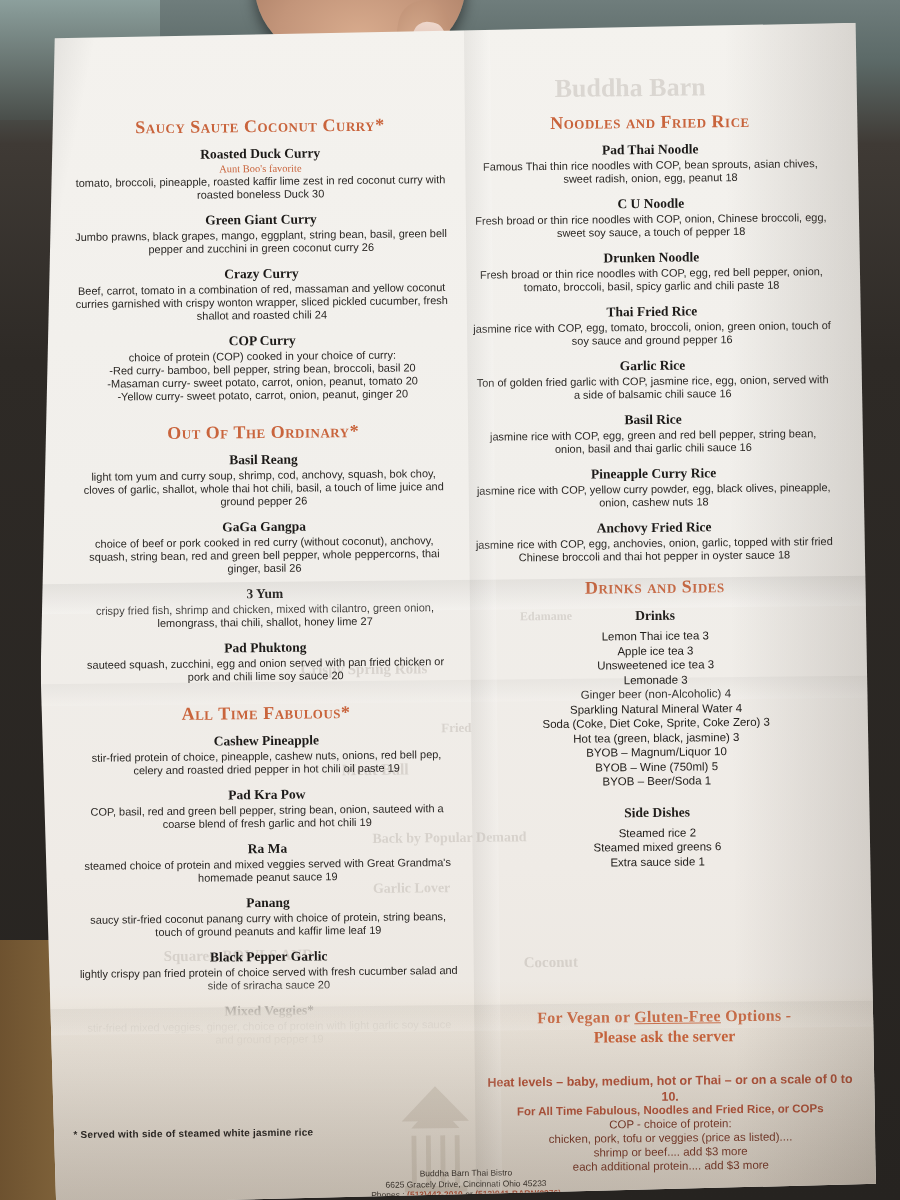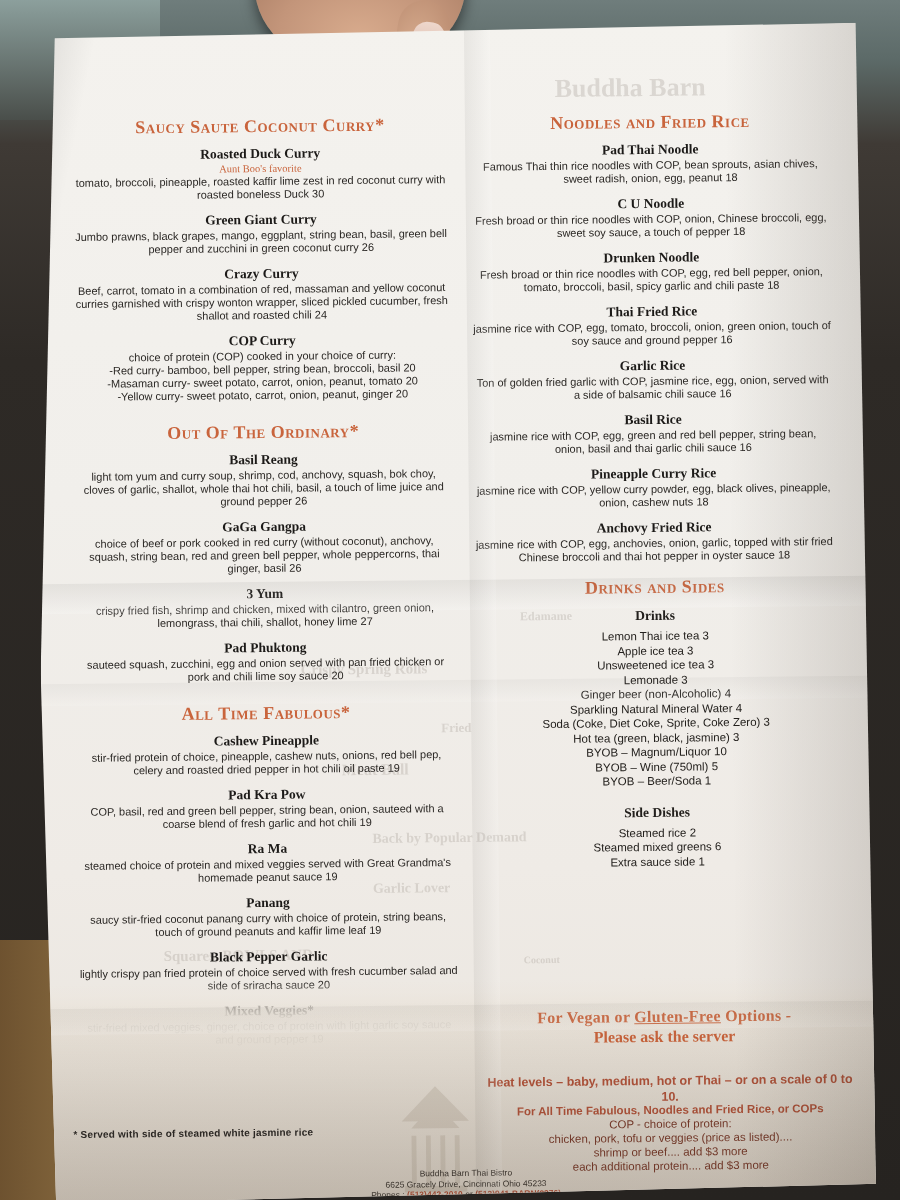--- a/index.html
+++ b/index.html
@@ -228,21 +228,21 @@
   <div class="menu-sheet">
 
     <div class="ghost" style="left:520px; top:55px; font-size:26px;">Buddha Barn</div>
     <div class="ghost" style="left:260px; top:640px; font-size:15px;">Crispy Spring Rolls</div>
     <div class="ghost" style="left:400px; top:700px; font-size:13px;">Fried</div>
     <div class="ghost" style="left:300px; top:740px; font-size:16px;">Meat Ball</div>
     <div class="ghost" style="left:330px; top:810px; font-size:14px;">Back by Popular Demand</div>
     <div class="ghost" style="left:330px; top:860px; font-size:14px;">Garlic Lover</div>
     <div class="ghost" style="left:120px; top:925px; font-size:15px;">Squares, BOWLS AND</div>
     <div class="ghost" style="left:480px; top:590px; font-size:12px;text-align:right;">Edamame</div>
-    <div class="ghost" style="left:480px; top:935px; font-size:10px;">Coconut</div>
+    <div class="ghost" style="left:480px; top:935px; font-size:15px;">Coconut</div>
 
     <div class="col col-left">
 
       <div>
         <div class="section-head small-caps">Saucy Saute Coconut Curry*</div>
 
         <div class="item">
           <div class="item-name">Roasted Duck Curry</div>
           <div class="item-sub">Aunt Boo's favorite</div>
           <div class="item-desc">tomato, broccoli, pineapple, roasted kaffir lime zest in red coconut curry with roasted boneless Duck  30</div>

